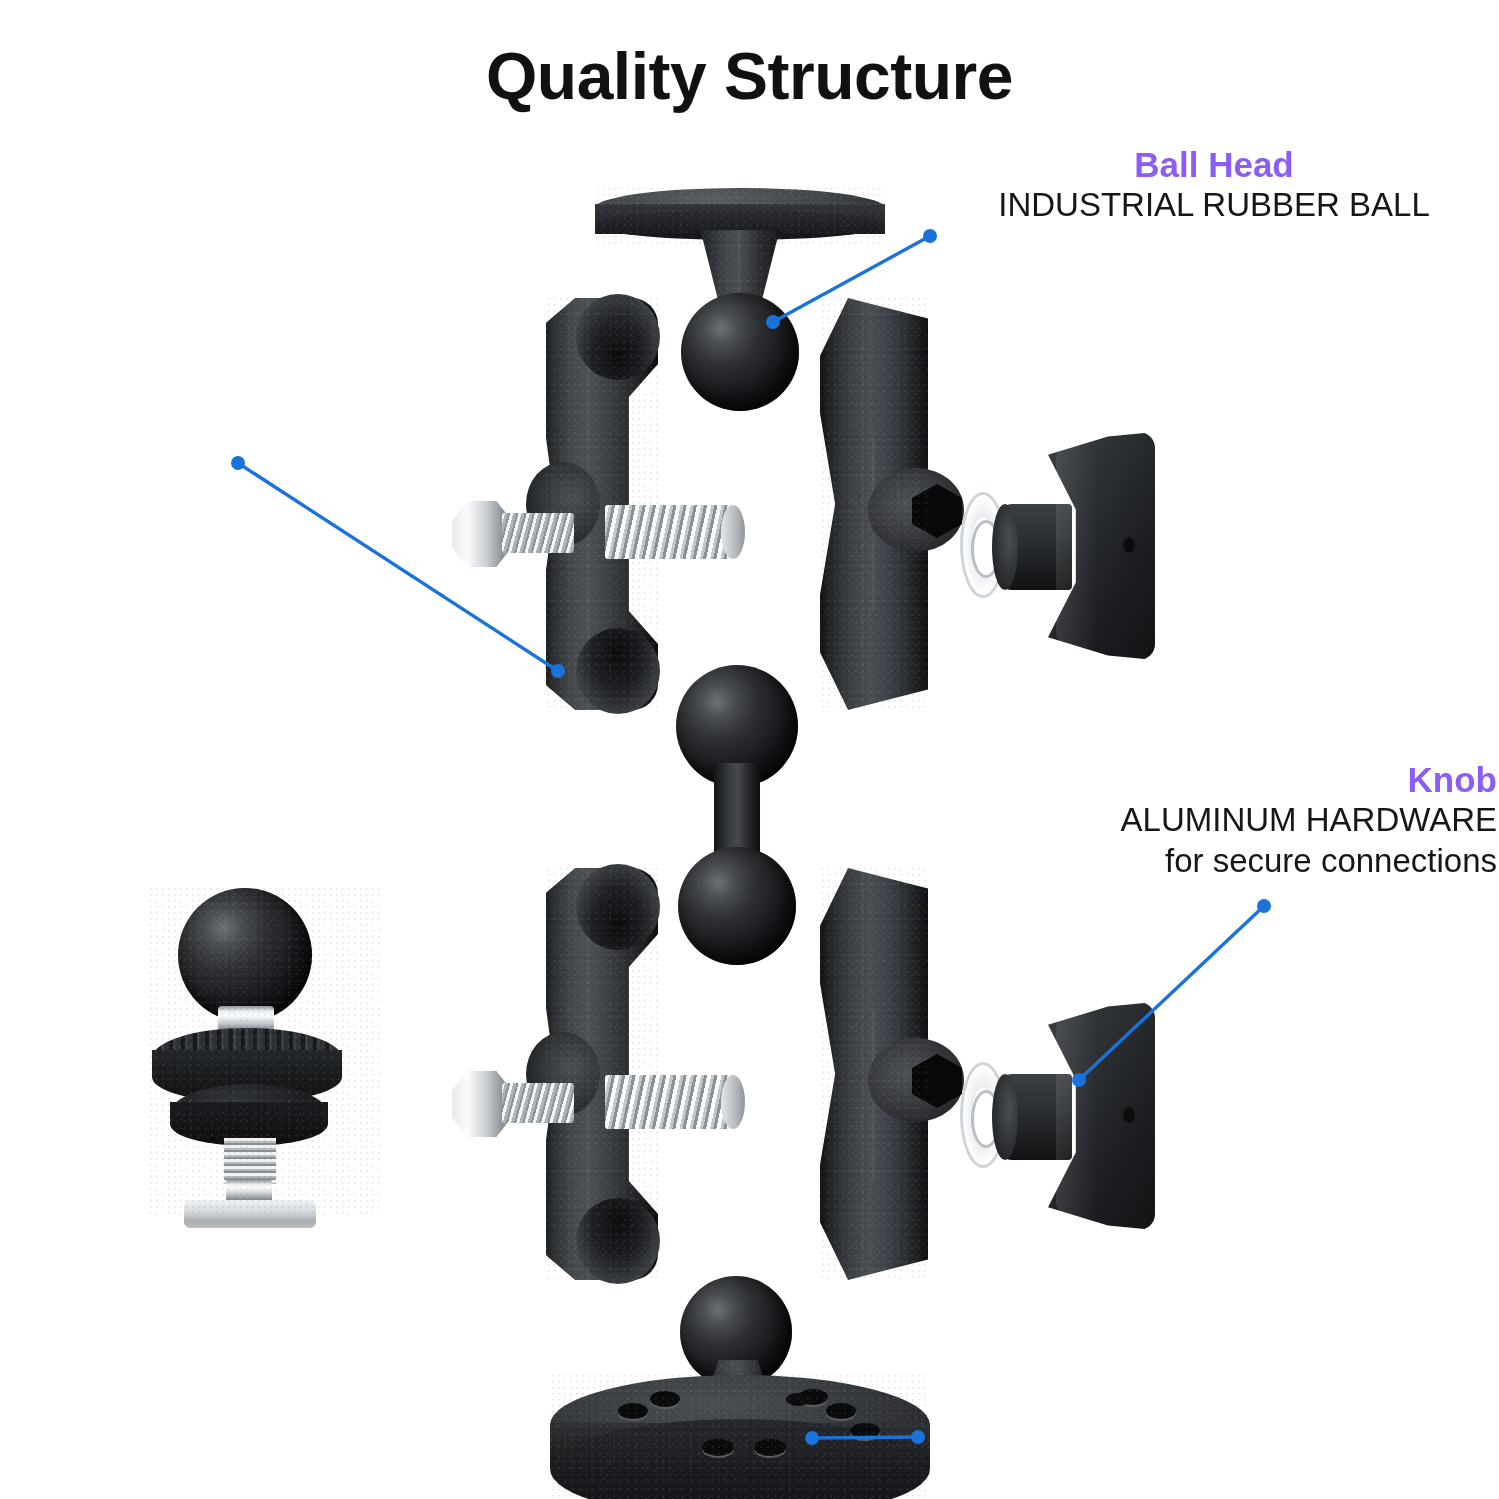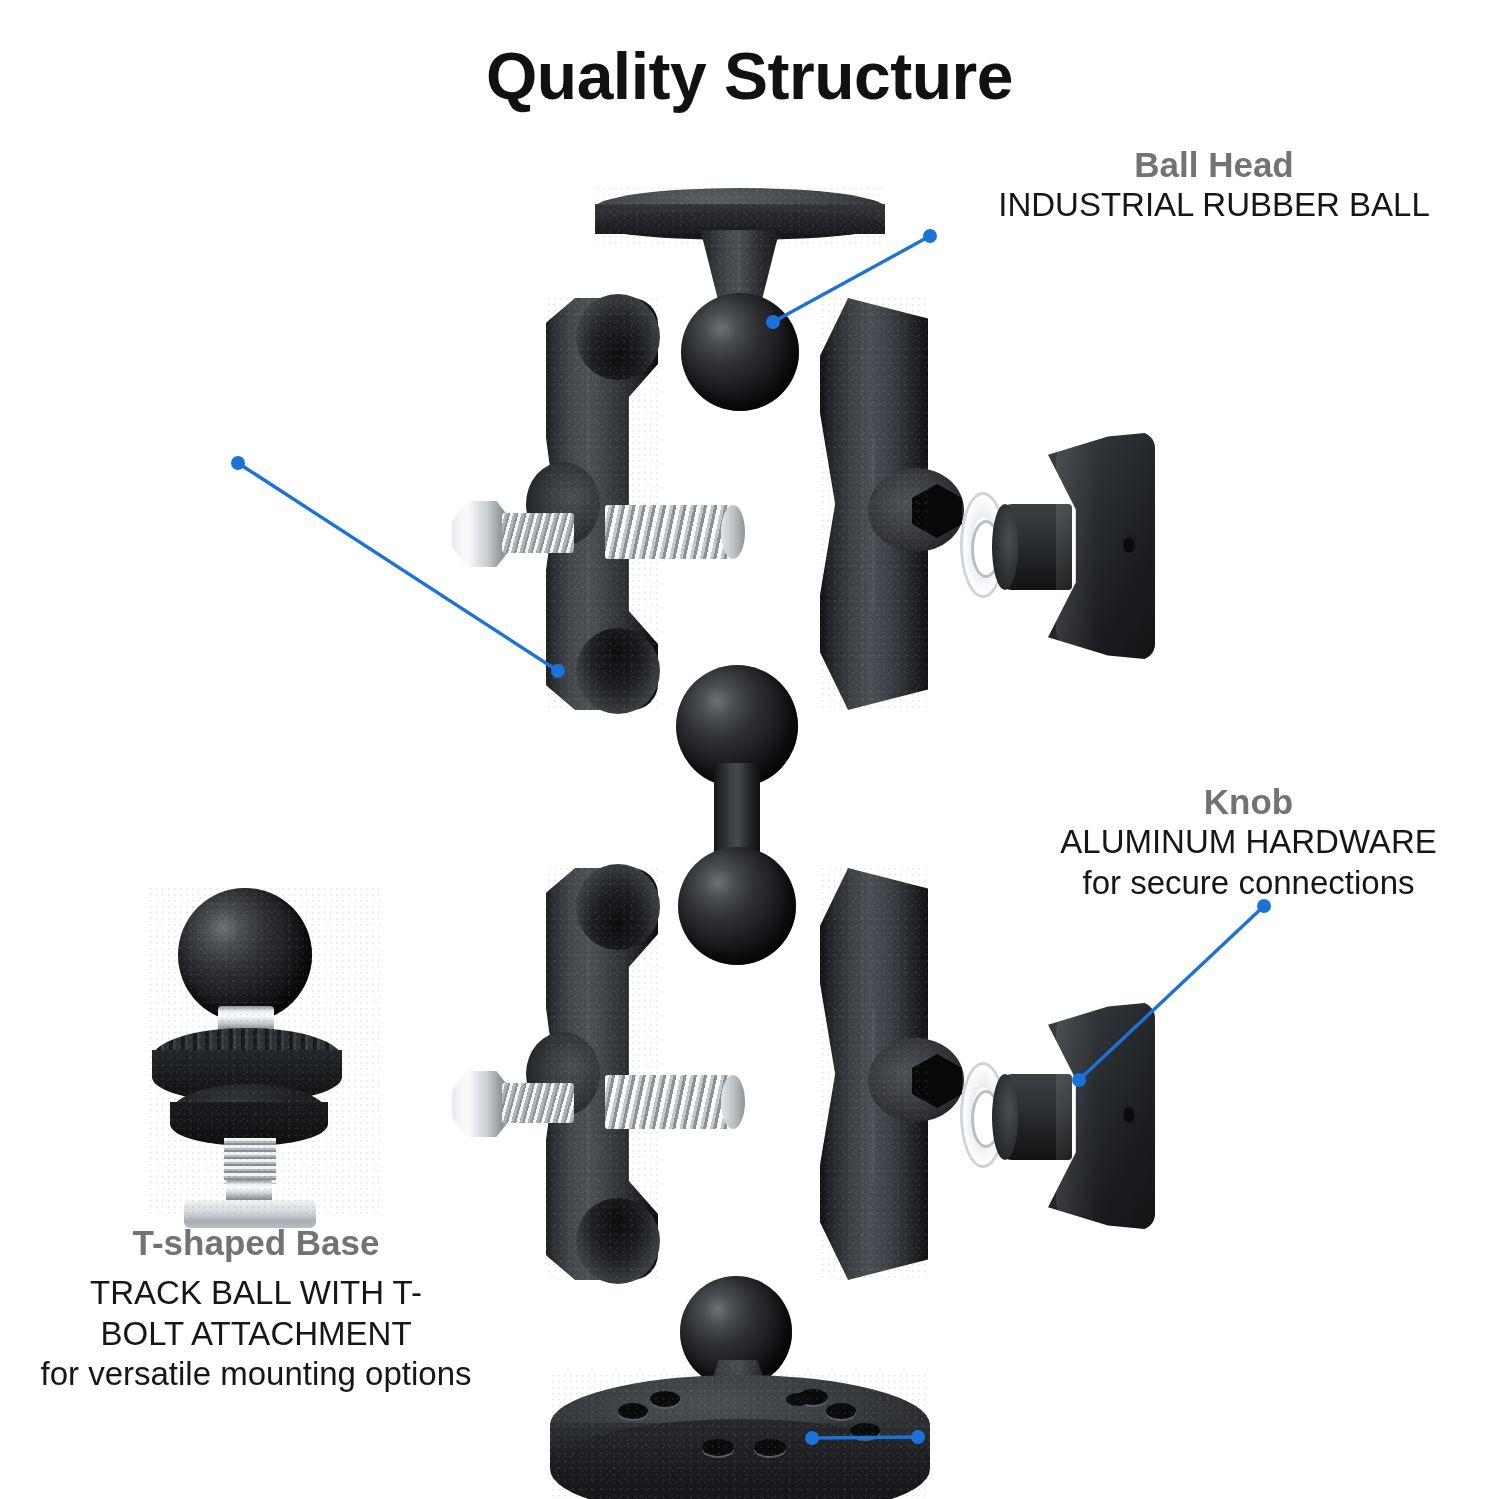--- a/index.html
+++ b/index.html
@@ -31,36 +31,36 @@
     line-height: 1.05;
     color: #111111;
   }
 
   
   .callout { position: absolute; }
   .callout .c-head {
     font-weight: bold;
     font-size: 35px;
     line-height: 1.18;
-    color: #737373;
+    color: #8b5cf6;
   }
   .callout .c-body {
     font-size: 33px;
     line-height: 1.22;
     color: #161616;
     font-weight: 400;
   }
   .callout .c-body div { white-space: nowrap; }
 
   .ta-center { text-align: center; }
 
   
   #callout-ball  { top: 104px;  left: 930px;  width: 568px; }
   #callout-arm   { top: 212px;  left: 0px;    width: 512px; }
-  #callout-knob  { top: 741px;  left: 1000px; width: 497px; }
+  #callout-knob  { top: 719px;  left: 1000px; width: 497px; text-align: right; }
   #callout-tbase { top: 1182px; left: 0px;    width: 512px; }
   #callout-base  { top: 1253px; left: 830px;  width: 668px; }
 
   
   #leaders {
     position: absolute;
     top: 0; left: 0;
     width: 1499px;
     height: 1499px;
     pointer-events: none;
@@ -366,25 +366,17 @@
   </div>
 
   <div class="callout ta-center" id="callout-knob">
     <div class="c-head">Knob</div>
     <div class="c-body">
       <div>ALUMINUM HARDWARE</div>
       <div>for secure connections</div>
     </div>
   </div>
 
-  <div class="callout ta-center" id="callout-tbase">
-    <div class="c-head">T-shaped Base</div>
-    <div class="c-body" style="margin-top:10px;">
-      <div>TRACK BALL WITH T-</div>
-      <div>BOLT ATTACHMENT</div>
-      <div>for versatile mounting options</div>
-    </div>
-  </div>
 
   <div class="callout ta-center" id="callout-base">
   </div>
 
 </div>
 
 </body></html>

